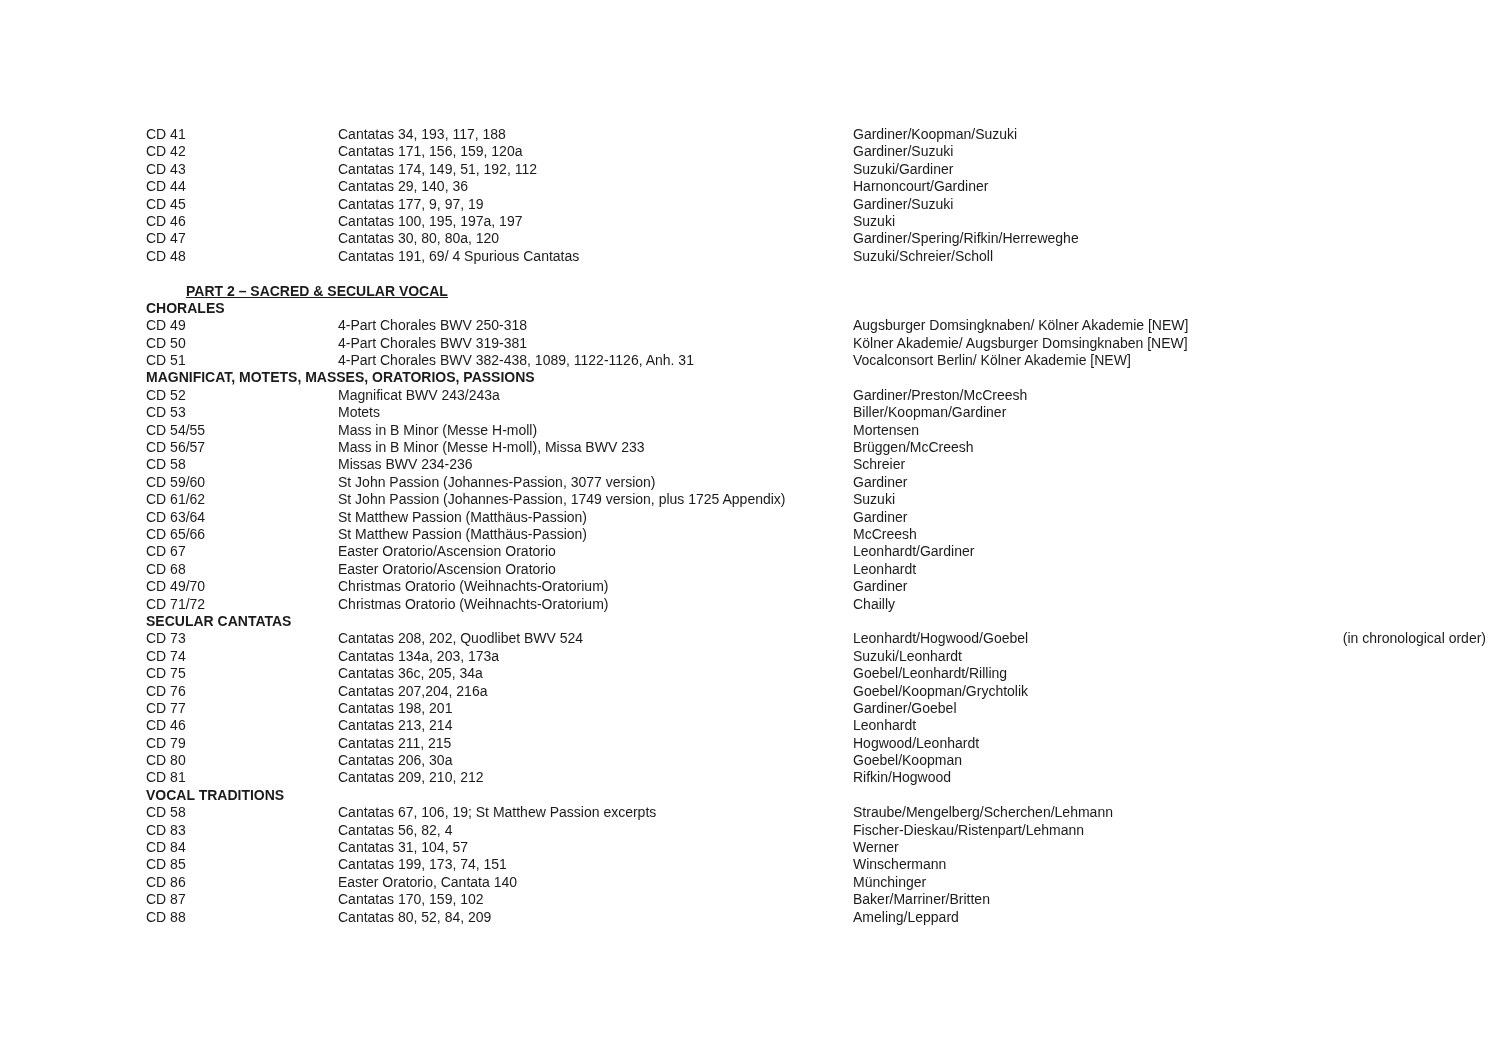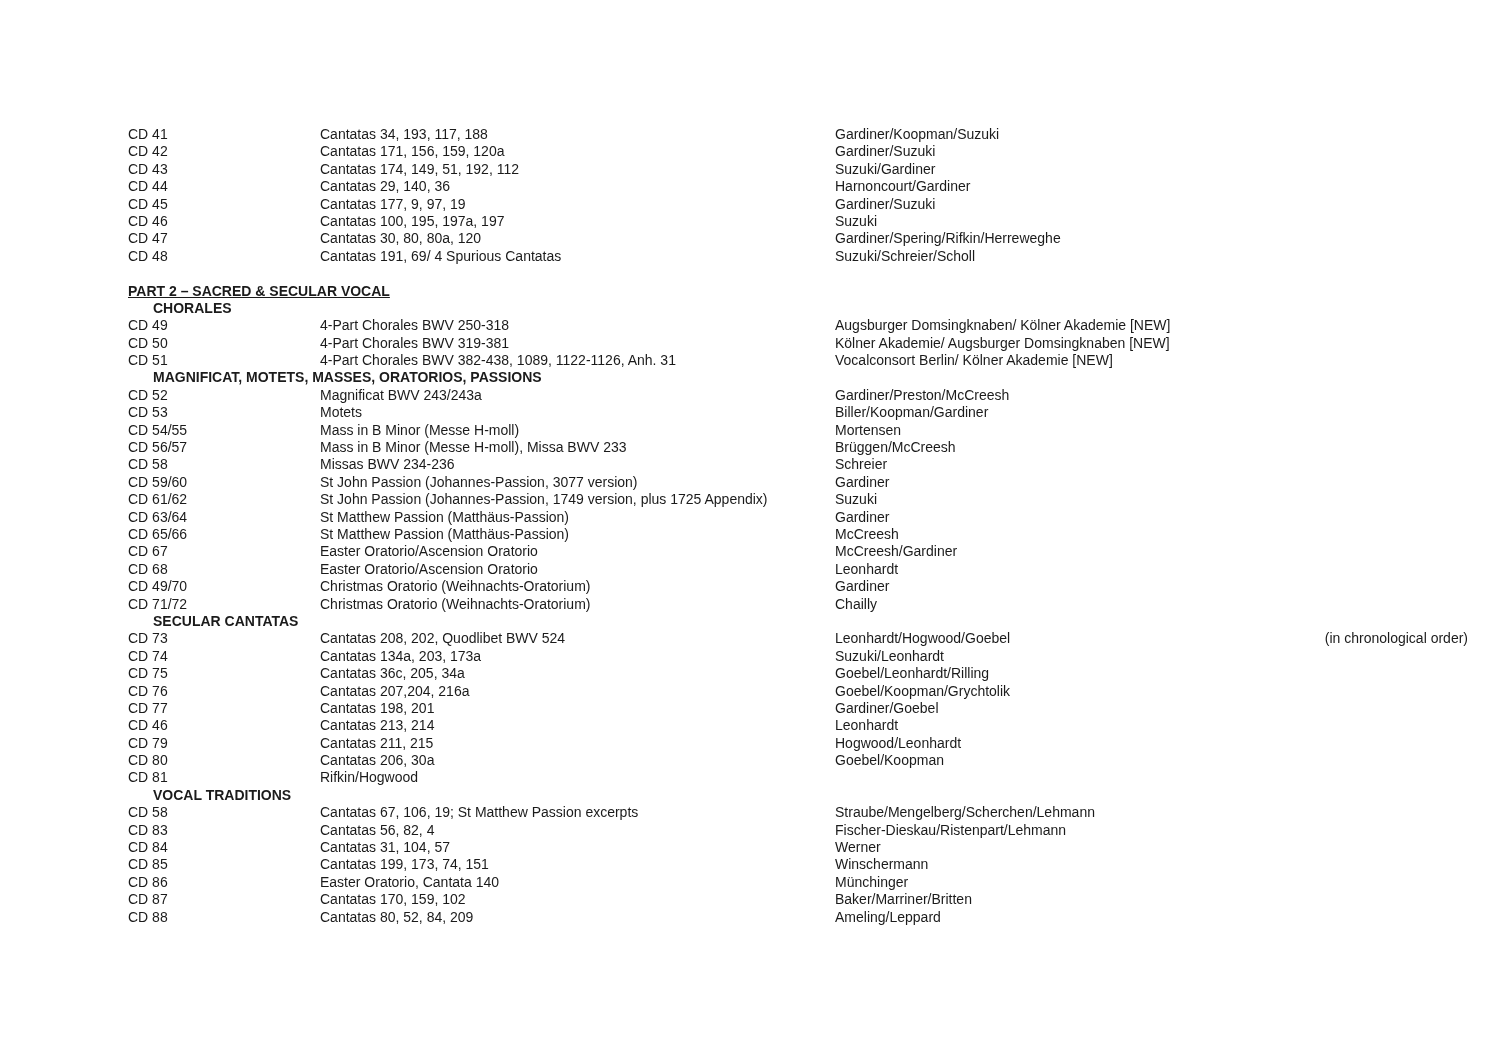--- a/index.html
+++ b/index.html
@@ -10,44 +10,44 @@
     width: 1500px;
     height: 1061px;
     background: #ffffff;
     font-family: "Liberation Sans", sans-serif;
     color: #1b1b1b;
     overflow: hidden;
     position: relative;
   }
   .doc {
     position: absolute;
-    left: 128px;
+    left: 146px;
     top: 126px;
     width: 1340px;
   }
   .row {
     display: grid;
     grid-template-columns: 192px 515px 1fr;
     height: 17.4px;
     line-height: 17.4px;
     font-size: 14px;
     white-space: nowrap;
     overflow: visible;
   }
   .row > span { display: block; }
   .row.heading-row {
     display: block;
   }
   .part-label {
     font-weight: bold;
     text-decoration: underline;
+    margin-left: 40px;
   }
   .section-label {
     font-weight: bold;
-    margin-left: 25px;
   }
   .section-note {
     font-weight: normal;
     text-align: right;
   }
   .spacer {
     height: 17.4px;
   }
 </style>
 </head>
@@ -160,21 +160,21 @@
     <span>Gardiner</span>
   </div>
     <div class="row">
     <span>CD 65/66</span>
     <span>St Matthew Passion (Matthäus-Passion)</span>
     <span>McCreesh</span>
   </div>
     <div class="row">
     <span>CD 67</span>
     <span>Easter Oratorio/Ascension Oratorio</span>
-    <span>McCreesh/Gardiner</span>
+    <span>Leonhardt/Gardiner</span>
   </div>
     <div class="row">
     <span>CD 68</span>
     <span>Easter Oratorio/Ascension Oratorio</span>
     <span>Leonhardt</span>
   </div>
     <div class="row">
     <span>CD 49/70</span>
     <span>Christmas Oratorio (Weihnachts-Oratorium)</span>
     <span>Gardiner</span>
@@ -223,20 +223,21 @@
     <span>Cantatas 211, 215</span>
     <span>Hogwood/Leonhardt</span>
   </div>
     <div class="row">
     <span>CD 80</span>
     <span>Cantatas 206, 30a</span>
     <span>Goebel/Koopman</span>
   </div>
     <div class="row">
     <span>CD 81</span>
+    <span>Cantatas 209, 210, 212</span>
     <span>Rifkin/Hogwood</span>
   </div>
     <div class="row heading-row">
     <span class="section-label">VOCAL TRADITIONS</span>
   </div>
     <div class="row">
     <span>CD 58</span>
     <span>Cantatas 67, 106, 19; St Matthew Passion excerpts</span>
     <span>Straube/Mengelberg/Scherchen/Lehmann</span>
   </div>

